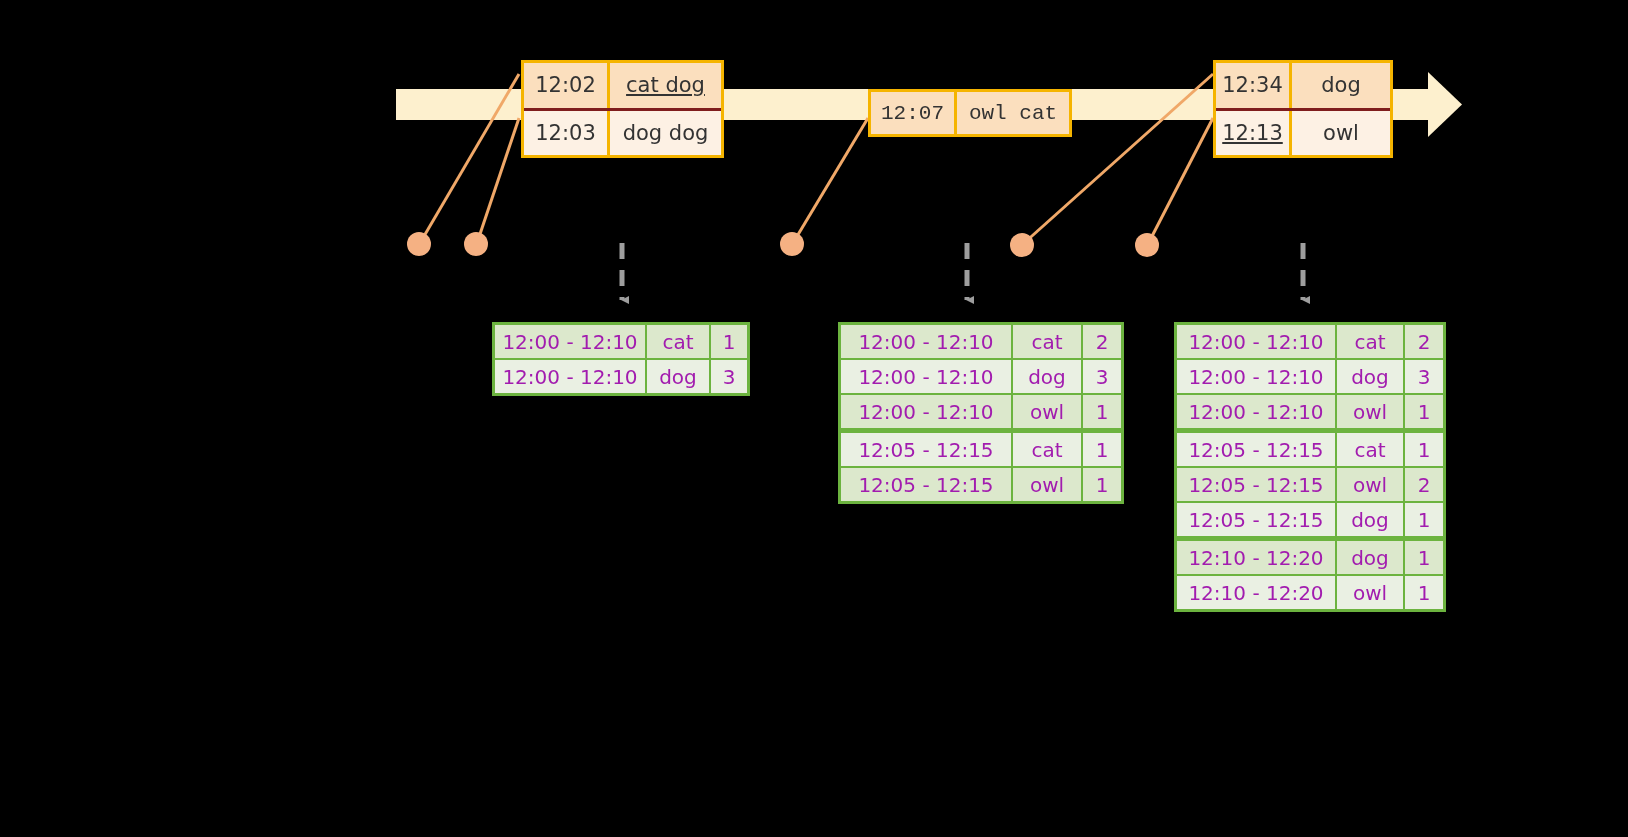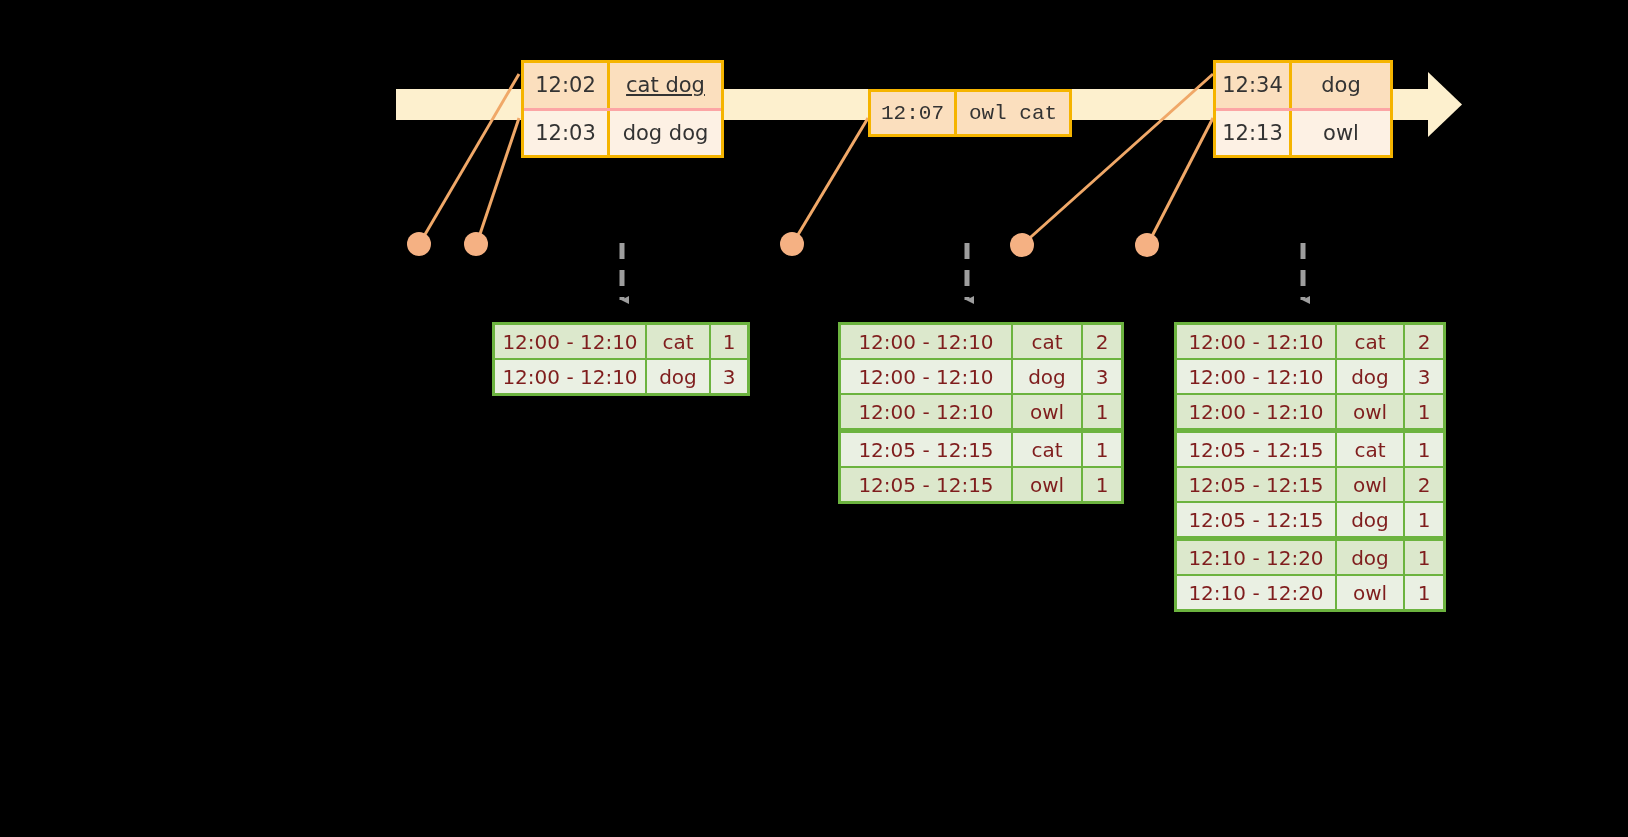--- a/index.html
+++ b/index.html
@@ -6,33 +6,33 @@
   body{width:1628px;height:837px;position:relative;overflow:hidden;
        font-family:"DejaVu Sans","Liberation Sans",sans-serif;}
   #stage{position:absolute;left:0;top:0;width:1628px;height:837px;}
 
   svg.layer{position:absolute;left:0;top:0;width:1628px;height:837px;pointer-events:none;}
 
   
   .evtbox{position:absolute;border:3px solid #F5B400;box-sizing:border-box;
           display:flex;flex-direction:column;}
   .evtrow{display:flex;flex:1;}
-  .evtrow + .evtrow{border-top:3px solid #fca5a5;}
+  .evtrow + .evtrow{border-top:3px solid #7f1d1d;}
   .evtcell{display:flex;align-items:center;justify-content:center;
            font-size:21px;color:#333;box-sizing:border-box;}
   .evtcell.time{border-right:3px solid #F5B400;}
   .r0 .evtcell{background:#FBDFBE;}
   .r1 .evtcell{background:#FDF1E4;}
 
   
   .rtable{position:absolute;border:3px solid #6CB33F;box-sizing:border-box;
           background:#6CB33F;display:flex;flex-direction:column;gap:2px;padding:0;}
   .rrow{display:flex;gap:2px;}
   .rcell{display:flex;align-items:center;justify-content:center;
-         font-size:20px;color:#7f1d1d;height:33px;box-sizing:border-box;}
+         font-size:20px;color:#a21caf;height:33px;box-sizing:border-box;}
   .rrow.even .rcell{background:#DCE8CC;}
   .rrow.odd  .rcell{background:#EAF0E3;}
   .rrow.sep{margin-top:3px;}
 </style>
 </head>
 <body>
 
 <div id="stage">
 
   <svg class="layer" viewBox="0 0 1628 837">
@@ -87,21 +87,21 @@
       <div class="evtcell words" style="flex:1;">owl cat</div>
     </div>
   </div>
 
   <div class="evtbox" id="evt3" style="left:1213px;top:60px;width:180px;height:98px;">
     <div class="evtrow r0">
       <div class="evtcell time" style="width:76px;">12:34</div>
       <div class="evtcell words" style="flex:1;">dog</div>
     </div>
     <div class="evtrow r1">
-      <div class="evtcell time" style="width:76px;">12:13</div>
+      <div class="evtcell time" style="width:76px;text-decoration:underline;">12:13</div>
       <div class="evtcell words" style="flex:1;">owl</div>
     </div>
   </div>
 
   <div class="rtable" id="tbl1" style="left:492px;top:322px;">
       <div class="rrow even">
         <div class="rcell" style="width: 150px;">12:00 - 12:10</div>
         <div class="rcell" style="width: 62px;">cat</div>
         <div class="rcell" style="width: 36px;">1</div>
       </div>

